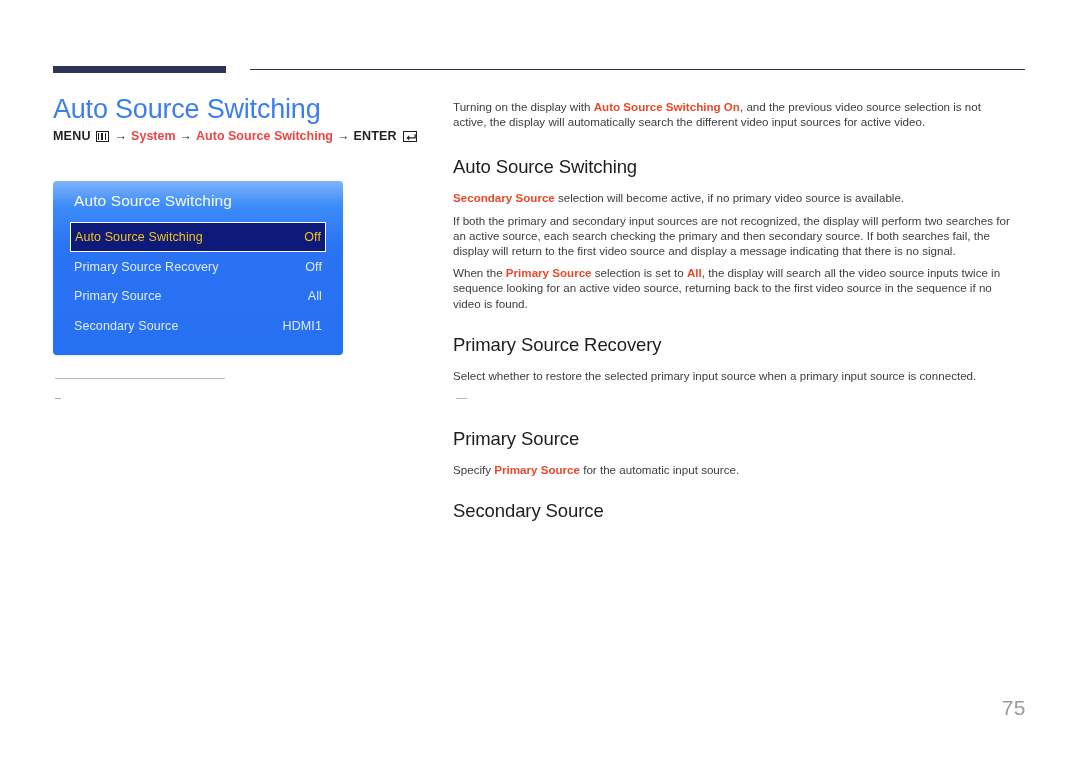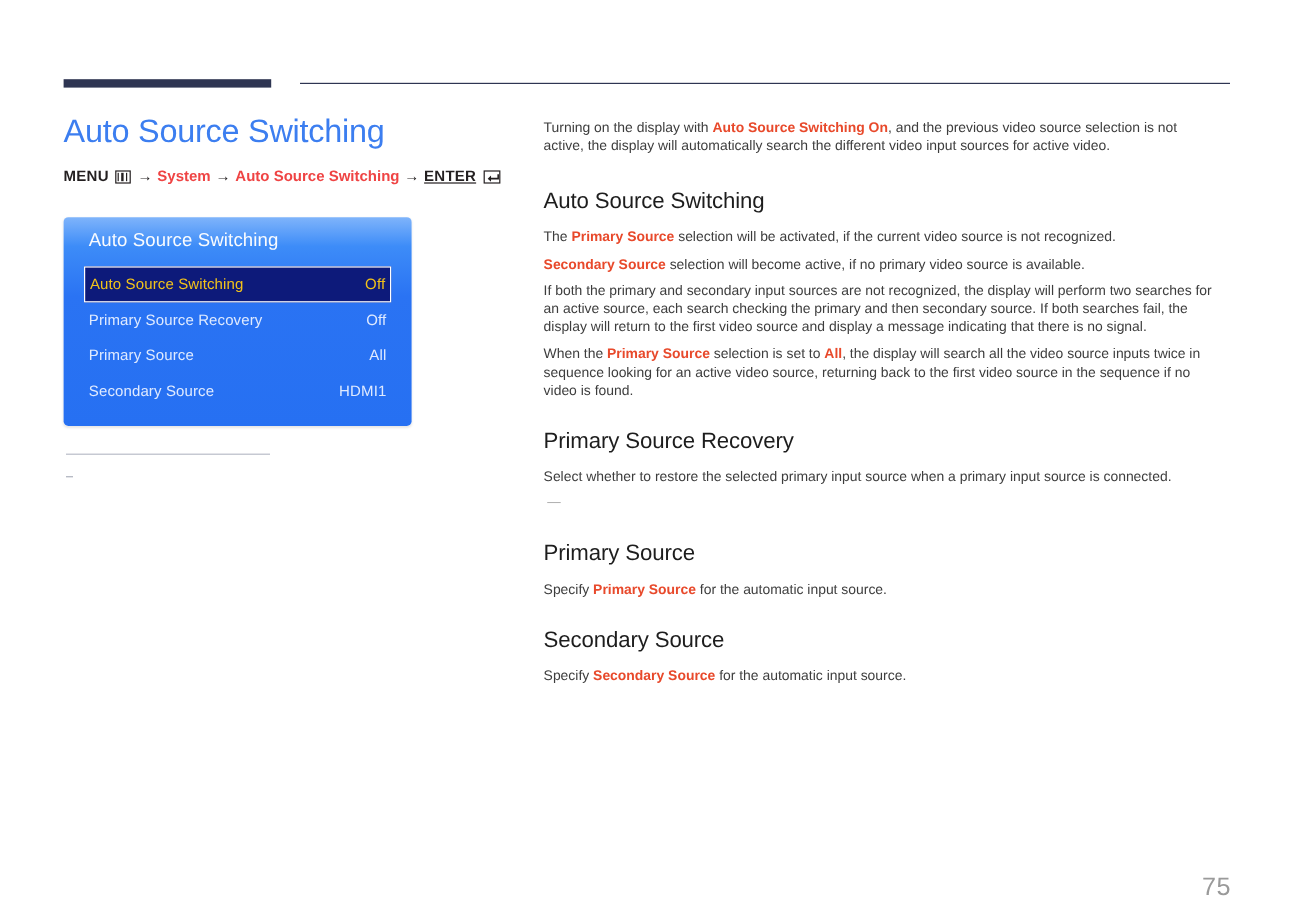--- a/index.html
+++ b/index.html
@@ -50,31 +50,31 @@
   }
   .page-title {
     font-size: 27px;
     color: #3c7ef0;
     font-weight: normal;
     letter-spacing: -0.2px;
     margin: 0;
     line-height: 34px;
   }
   .breadcrumb {
-    margin-top: 13px;
+    margin-top: 2px;
     font-size: 12.5px;
     color: #231f20;
     white-space: nowrap;
     line-height: 16px;
     display: flex;
     align-items: center;
     gap: 3px;
   }
   .bc-menu-word { font-weight: 600; letter-spacing: 0.2px; }
-  .bc-enter-word { font-weight: 600; letter-spacing: 0.2px; text-decoration: underline; }
+  .bc-enter-word { font-weight: 600; letter-spacing: 0.2px; }
   .bc-red { color: #ef4444; font-weight: 600; }
   .bc-arrow { color: #231f20; padding: 0 1px; }
   .icon-menu {
     display: inline-block;
     width: 13px;
     height: 11px;
     border: 1.4px solid #231f20;
     box-sizing: border-box;
     position: relative;
     margin: 0 2px 0 2px;
@@ -211,21 +211,21 @@
     gap: 5px;
     padding-left: 3px;
   }
   .r-note .dash { color: #a8a8a8; }
   .r-note .red { color: #e8492b; font-weight: 600; }
 
   
   .page-num {
     position: absolute;
     right: 54px;
-    top: 728px;
+    top: 696px;
     font-size: 21px;
     color: #9a9a9a;
     letter-spacing: 0.5px;
   }
 </style>
 </head>
 <body>
 
 <div class="top-rules">
   <div class="rule-thick"></div>
@@ -292,30 +292,28 @@
 </div>
 
 <div class="right-col">
 
   <p class="r-para">
     <span>Turning on the display with </span><span class="red">Auto Source Switching On</span><span>, and the previous video source selection is not active, the display will automatically search the different video input sources for active video.</span>
   </p>
 
   <div id="sections-host">
       <h2 class="r-h2 first">Auto Source Switching</h2>
-      <p class="r-para"><span>The </span><span class="red">Primary Source</span><span> selection will be activated, if the current video source is not recognized.</span></p>
       <p class="r-para"><span class="red">Secondary Source</span><span> selection will become active, if no primary video source is available.</span></p>
       <p class="r-para"><span>If both the primary and secondary input sources are not recognized, the display will perform two searches for an active source, each search checking the primary and then secondary source. If both searches fail, the display will return to the first video source and display a message indicating that there is no signal.</span></p>
       <p class="r-para"><span>When the </span><span class="red">Primary Source</span><span> selection is set to </span><span class="red">All</span><span>, the display will search all the video source inputs twice in sequence looking for an active video source, returning back to the first video source in the sequence if no video is found.</span></p>
       <h2 class="r-h2">Primary Source Recovery</h2>
       <p class="r-para"><span>Select whether to restore the selected primary input source when a primary input source is connected.</span></p>
       <div class="r-note">
         <span class="dash">—</span>
       </div>
       <h2 class="r-h2">Primary Source</h2>
       <p class="r-para"><span>Specify </span><span class="red">Primary Source</span><span> for the automatic input source.</span></p>
       <h2 class="r-h2">Secondary Source</h2>
-      <p class="r-para"><span>Specify </span><span class="red">Secondary Source</span><span> for the automatic input source.</span></p>
     </div>
 
 </div>
 
 <div class="page-num">75</div>
 
 </body></html>

